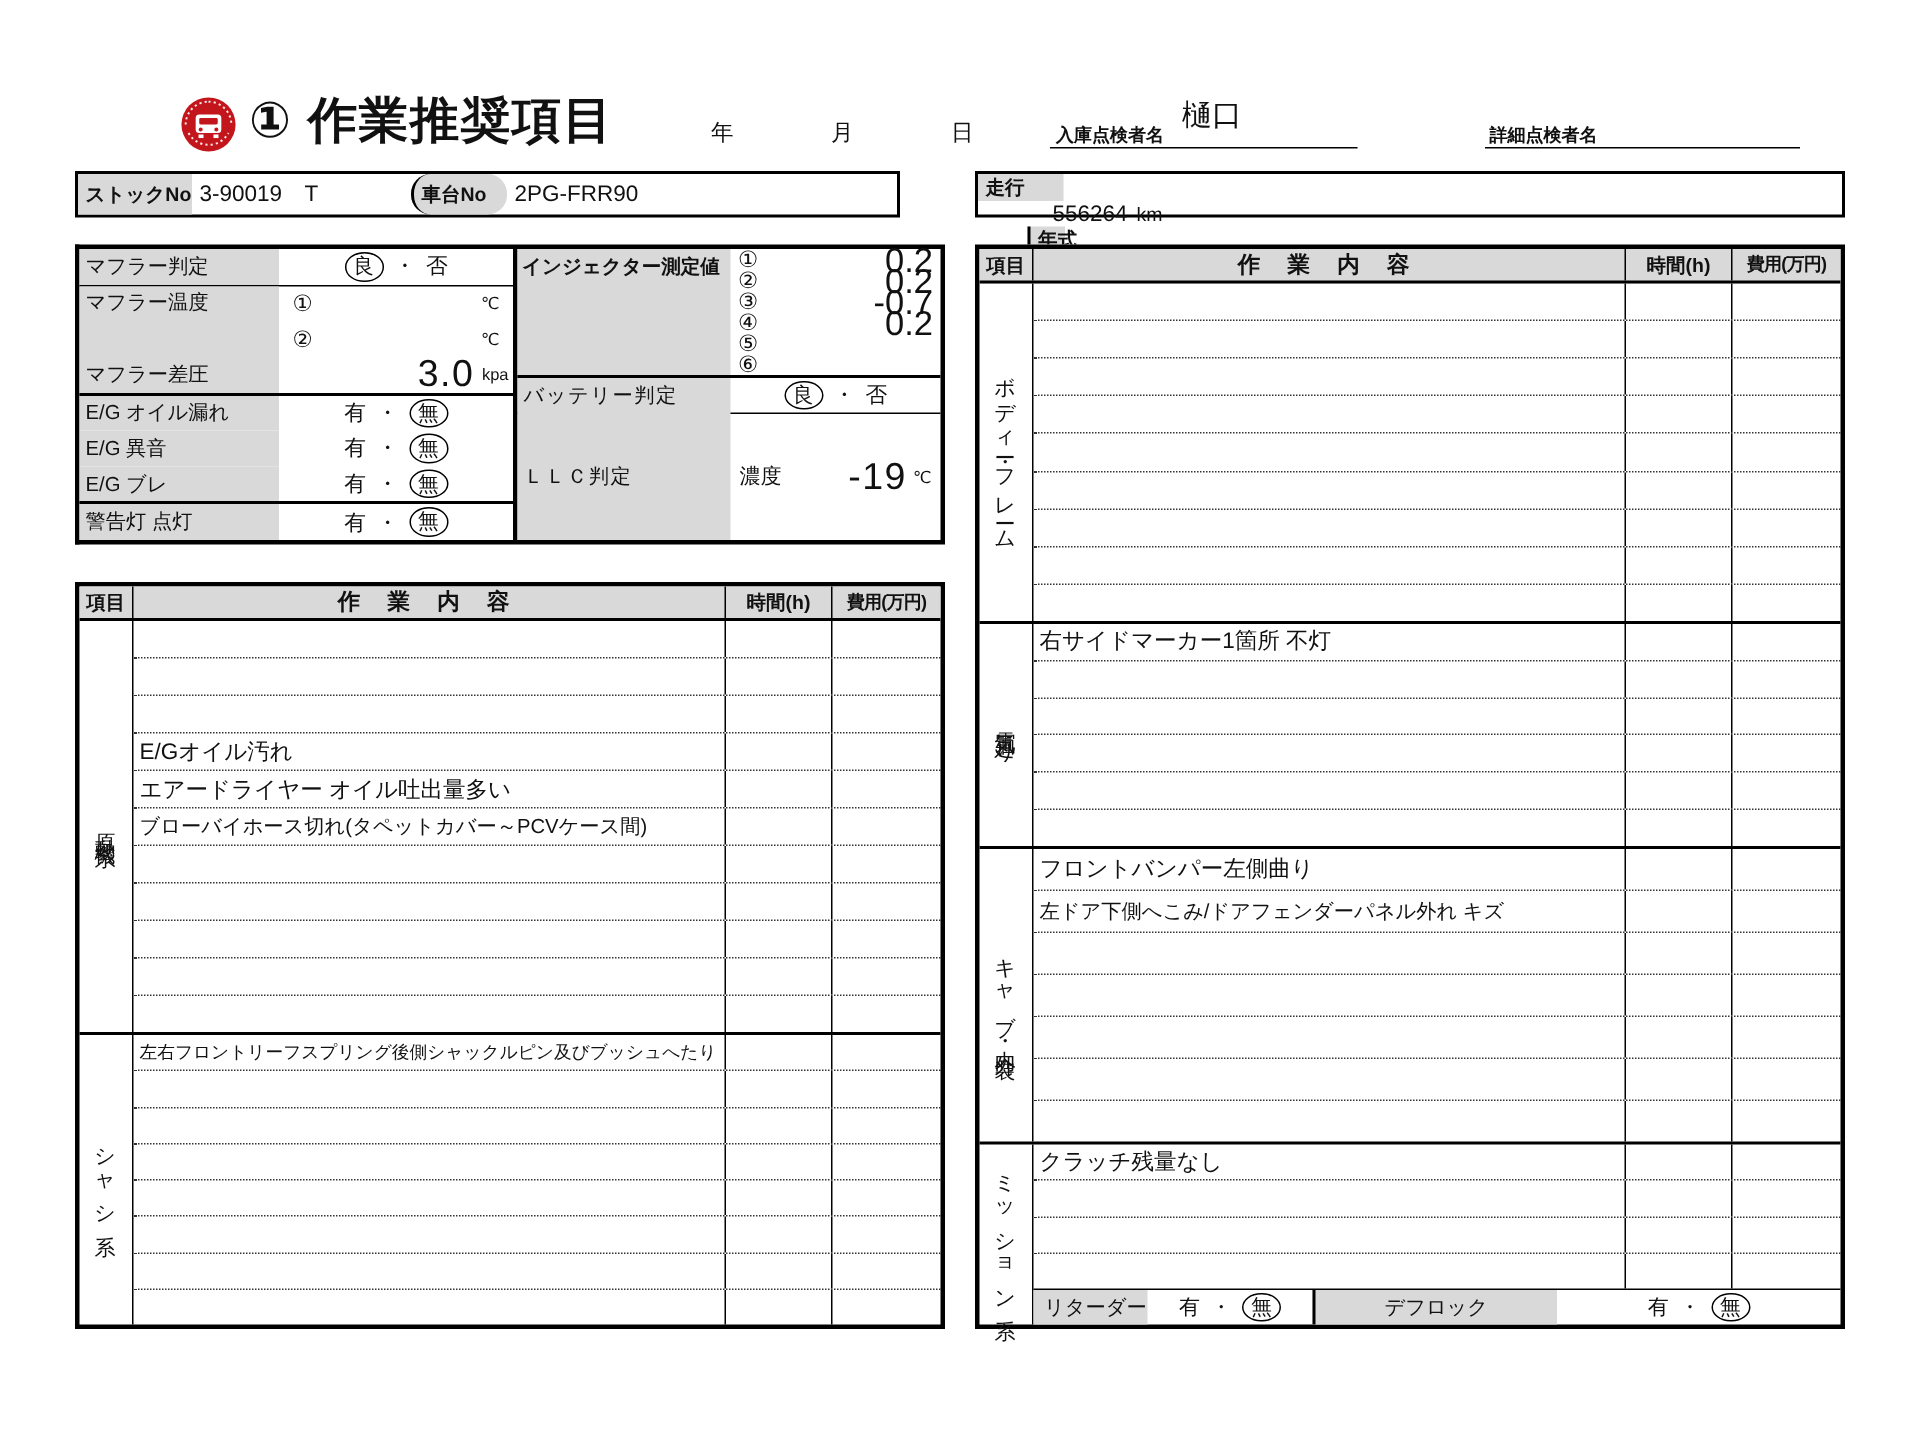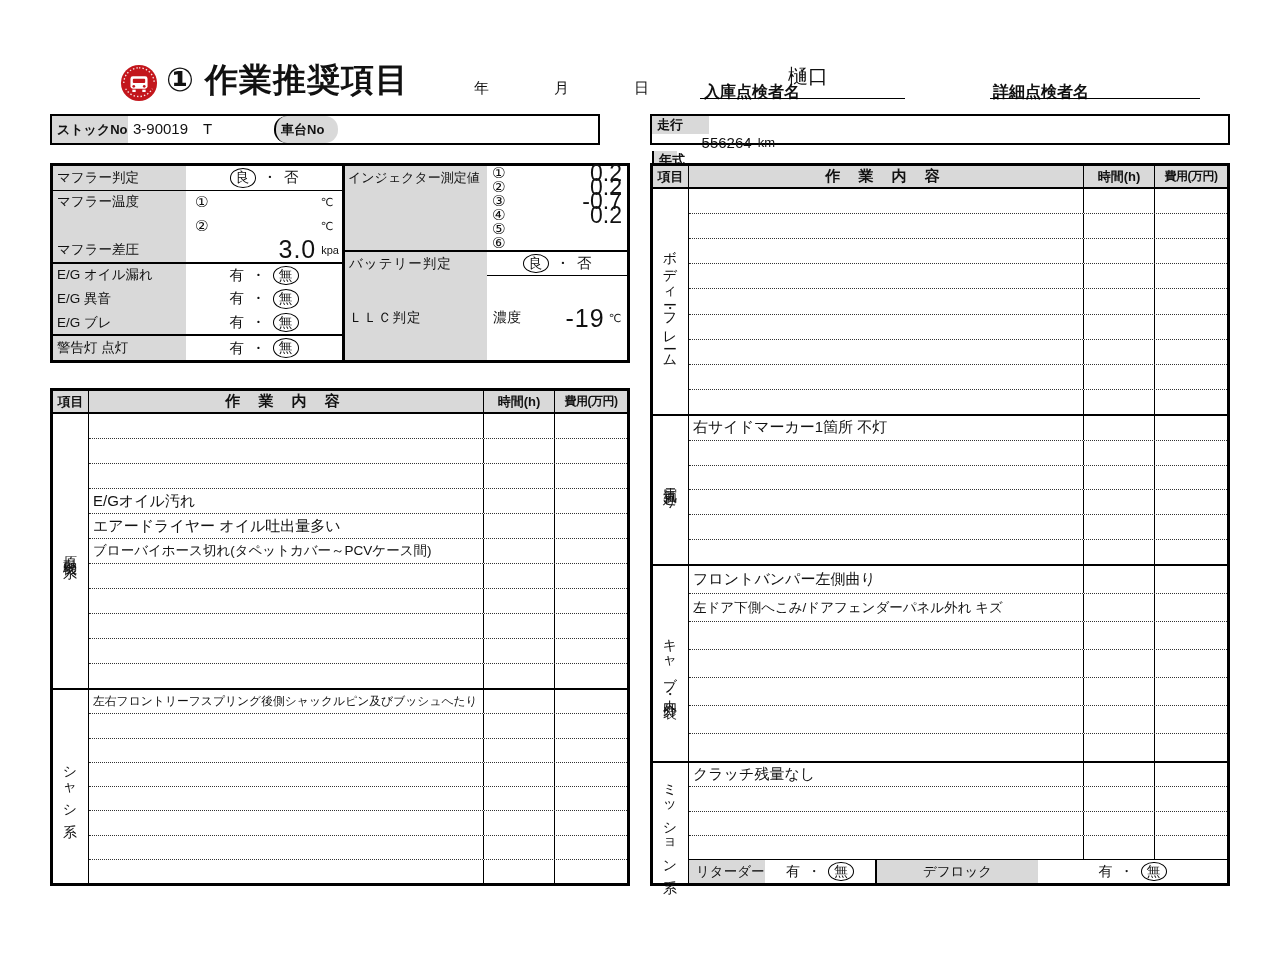--- a/index.html
+++ b/index.html
@@ -8,38 +8,38 @@
     position:relative; width:1280px; height:960px; background:#fff;
     font-family:"Liberation Sans","DejaVu Sans",sans-serif; color:#111; overflow:hidden;
   }
   .abs { position:absolute; }
 
   
   .logo { left:120px; top:64px; width:38px; height:38px; }
   .title { left:166px; top:58px; font-size:33px; font-weight:bold; letter-spacing:1px; white-space:nowrap; }
   .dlab { top:79px; font-size:15px; }
   .dlab.y { left:474px; } .dlab.m { left:554px; } .dlab.d { left:634px; }
-  .insp-label { font-size:16px; font-weight:bold; white-space:nowrap;text-align:center; }
+  .insp-label { font-size:12px; font-weight:bold; white-space:nowrap;text-align:center; }
   .insp1-label { left:704px; top:82px; }
   .insp2-label { left:993px; top:82px; }
   .insp-line { border-top:1.8px solid #000; height:0; }
   .line1 { left:700px; top:98px; width:205px; }
   .line2 { left:990px; top:98px; width:210px; }
   .insp-val { left:788px; top:63px; font-size:20px; }
 
   
   .bar { top:114px; height:31px; border:2.2px solid #000; display:flex; background:#fff; }
   .bar-left { left:50px; width:550px; }
   .bar-right { left:650px; width:580px;flex-direction:column; }
   .bcell { display:flex; align-items:center; padding:0 5px; font-size:15px; white-space:nowrap; }
   .blab { background:#d9d9d9; font-size:13px; font-weight:bold; }
   .w-stocklab { width:76px; } .w-stockval { width:146px; }
   .w-chaslab { width:64px; border-left:2px solid #000 !important;border-radius:13px; } .w-chasval { flex:1; }
   .w-runlab { width:57px; } .w-runval { width:128px; justify-content:flex-end; gap:6px; }
-  .w-yearlab { width:25px; border-left:2px solid #000 !important; }
+  .w-yearlab { width:25px; border-left:2px solid #000 !important;margin-left:33px; }
   .w-yearval { width:88px; justify-content:space-around; }
   .w-englab { width:76px; border-left:2px solid #000 !important; font-size:11px; }
   .w-engval { flex:1; justify-content:center; }
   .u-km { font-size:13px; }
 
   
   .mbox { left:50px; top:163px; width:292px; height:200px; border:3px solid #000; border-right:none; display:flex; flex-direction:column; }
   .mrow { flex:1; display:flex; min-height:0; }
   .mlabel { width:133px; background:#d9d9d9; font-size:13.5px; display:flex; align-items:center; padding:0 4px; white-space:nowrap; }
   .mval { flex:1; display:flex; align-items:center; font-size:14.5px; }
@@ -48,21 +48,21 @@
   .mval.pressure { justify-content:flex-end; gap:5px; padding-right:3px; }
   .bb-thin { border-bottom:1px solid #000; }
   .bb-thick { border-bottom:2.5px solid #000; }
   .big { font-size:25px; letter-spacing:1px; }
   .unit { font-size:11px; }
   .circ { border:1.6px solid #000; border-radius:50%; padding:0 5px; line-height:1.25; display:inline-block; font-size:14px; }
   .num { font-size:15px; }
 
   .ibox { left:342px; top:163px; width:288px; height:200px; border:3px solid #000; display:flex; flex-direction:column; }
   .inj-top { flex:1; display:flex; border-bottom:2.5px solid #000; min-height:0; }
-  .inj-label { width:142px; background:#d9d9d9; font-size:13px; padding:4px 3px 0; line-height:1.2; }
+  .inj-label { width:142px; background:#d9d9d9; font-size:13px; padding:4px 3px 0; line-height:1.2;font-weight:bold; }
   .inj-rows { flex:1; display:flex; flex-direction:column; }
   .inj-row { flex:1; display:flex; align-items:center; justify-content:space-between; padding:0 5px; min-height:0; }
   .inj-val { font-size:23px; }
   .inj-batt { height:24px; display:flex; border-bottom:1.5px solid #000; flex:0 0 24px; }
   .inj-llc { flex:1; display:flex; }
   .ilab { width:142px; background:#d9d9d9; font-size:13.5px; display:flex; align-items:center; padding:12px 4px; white-space:nowrap; letter-spacing:1px; }
   .ival { flex:1; display:flex; align-items:center; justify-content:center; gap:7px; font-size:14.5px; }
   .ival.llcv { justify-content:flex-start; padding:0 6px; gap:0; }
   .llc-sub { font-size:14px; }
   .llc-spacer { flex:1; }
@@ -125,20 +125,21 @@
   <div class="abs insp-label insp1-label">入庫点検者名</div>
   <div class="abs insp-val">樋口</div>
   <div class="abs insp-line line1"></div>
   <div class="abs insp-label insp2-label">詳細点検者名</div>
   <div class="abs insp-line line2"></div>
 
   <div class="abs bar bar-left">
     <div class="bcell blab w-stocklab">ストックNo</div>
     <div class="bcell w-stockval">3-90019　T</div>
     <div class="bcell blab w-chaslab">車台No</div>
+    <div class="bcell w-chasval">2PG-FRR90</div>
   </div>
 
   <div class="abs bar bar-right">
     <div class="bcell blab w-runlab">走行</div>
     <div class="bcell w-runval">
       <span>556264</span>
       <span class="u-km">km</span>
     </div>
     <div class="bcell blab w-yearlab">年式</div>
     <div class="bcell w-yearval">

